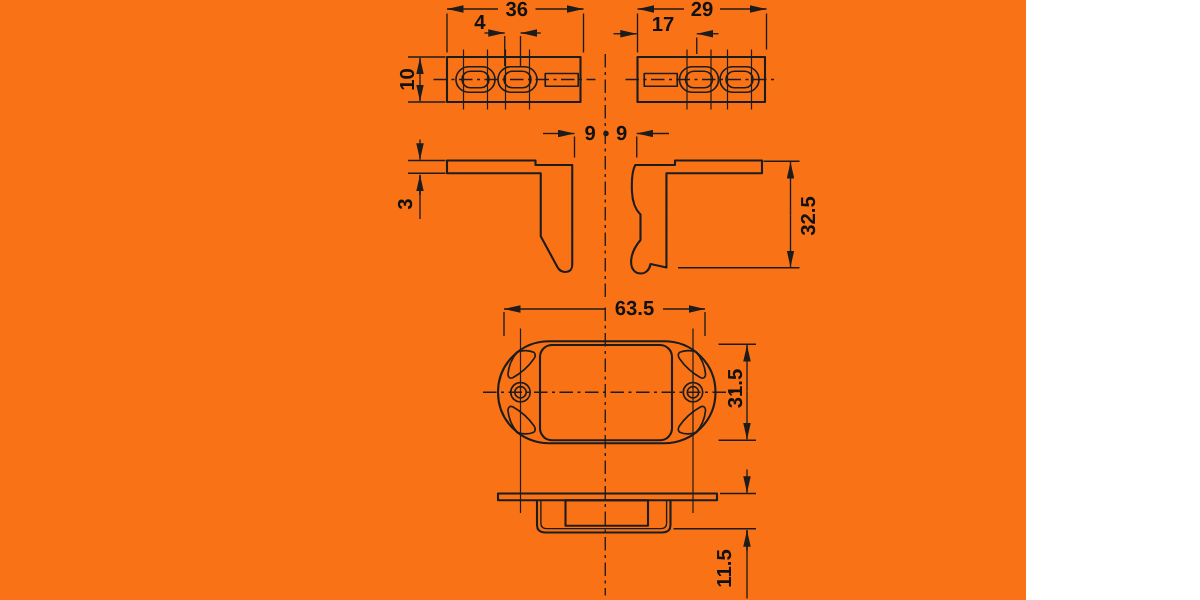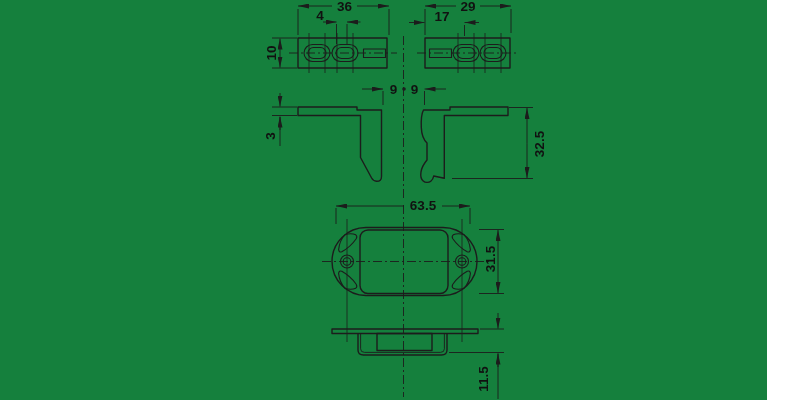--- a/index.html
+++ b/index.html
@@ -1,16 +1,16 @@
 <!DOCTYPE html>
 <html><head>
 <meta charset="utf-8">
 <style>
   html,body{margin:0;padding:0;background:#fff;}
-  #stage{position:relative;width:767px;height:400px;background:#15803d;overflow:hidden;
+  #stage{position:relative;width:684px;height:400px;background:#f97316;overflow:hidden;
          font-family:"Liberation Sans", sans-serif;}
   svg{display:block;}
   text{font-family:"Liberation Sans", sans-serif;font-weight:bold;font-size:13.5px;fill:#111;}
   .outline{fill:none;stroke:#1c1c1c;stroke-width:1.4;stroke-linejoin:round;}
   .thin{fill:none;stroke:#1c1c1c;stroke-width:0.9;}
   .tick{fill:none;stroke:#1c1c1c;stroke-width:0.8;}
   .cline{fill:none;stroke:#1c1c1c;stroke-width:0.9;stroke-dasharray:9 3 2 3;}
   .dim{fill:none;stroke:#1c1c1c;stroke-width:0.9;}
   .fillshape{fill:none;stroke:#1c1c1c;stroke-width:1.1;stroke-linejoin:round;}
 </style>

